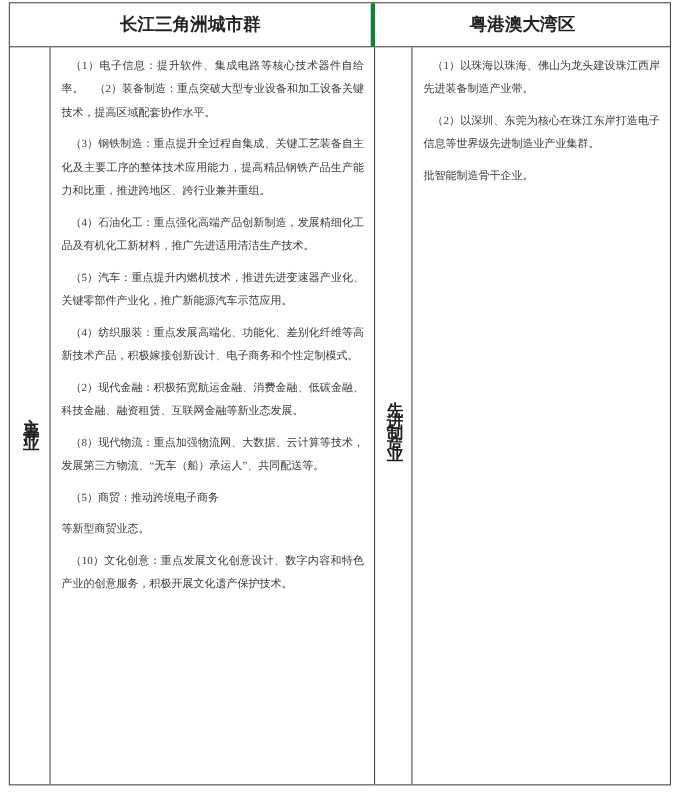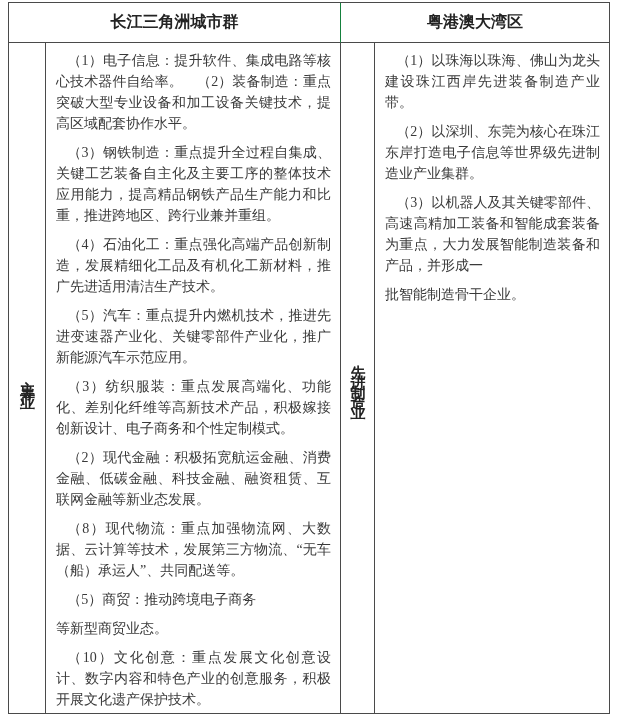--- a/index.html
+++ b/index.html
@@ -28,21 +28,21 @@
     align-items: center;
     justify-content: center;
     font-weight: bold;
     font-size: 16px;
     color: #232323;
     border-bottom: 1px solid #4a4a4a;
     box-sizing: border-box;
   }
   .hcell-left {
     grid-column: 1 / 3;
-    border-right: 1px solid #15803d;
+    border-right: 4px solid #15803d;
   }
   .hcell-right {
     grid-column: 3 / 5;
   }
   .vcell {
     display: flex;
     align-items: center;
     justify-content: center;
     border-right: 1px solid #4a4a4a;
     box-sizing: border-box;
@@ -54,21 +54,21 @@
     font-size: 15px;
     color: #232323;
     line-height: 1;
   }
   .vlabel-lead { letter-spacing: 5px; }
   .vlabel-adv  { letter-spacing: 10px; }
   .ccell {
     border-right: 1px solid #4a4a4a;
     box-sizing: border-box;
     padding: 7px 9px 0 10px;
-    font-size: 14px;
+    font-size: 10px;
     line-height: 21px;
     color: #3a3a3a;
     text-align: justify;
     overflow: hidden;
   }
   .ccell-right { border-right: none; }
   .para {
     margin: 0 0 8px 0;
     text-indent: 0.8em;
   }
@@ -89,32 +89,31 @@
 
   <div class="vcell">
     <span class="vlabel vlabel-lead">主导产业</span>
   </div>
 
   <div class="ccell">
       <p class="para">（1）电子信息：提升软件、集成电路等核心技术器件自给率。　（2）装备制造：重点突破大型专业设备和加工设备关键技术，提高区域配套协作水平。</p>
       <p class="para">（3）钢铁制造：重点提升全过程自集成、关键工艺装备自主化及主要工序的整体技术应用能力，提高精品钢铁产品生产能力和比重，推进跨地区、跨行业兼并重组。</p>
       <p class="para">（4）石油化工：重点强化高端产品创新制造，发展精细化工品及有机化工新材料，推广先进适用清洁生产技术。</p>
       <p class="para">（5）汽车：重点提升内燃机技术，推进先进变速器产业化、关键零部件产业化，推广新能源汽车示范应用。</p>
-      <p class="para">（3）纺织服装：重点发展高端化、功能化、差别化纤维等高新技术产品，积极嫁接创新设计、电子商务和个性定制模式。</p>
+      <p class="para">（4）纺织服装：重点发展高端化、功能化、差别化纤维等高新技术产品，积极嫁接创新设计、电子商务和个性定制模式。</p>
       <p class="para">（2）现代金融：积极拓宽航运金融、消费金融、低碳金融、科技金融、融资租赁、互联网金融等新业态发展。</p>
       <p class="para">（8）现代物流：重点加强物流网、大数据、云计算等技术，发展第三方物流、“无车（船）承运人”、共同配送等。</p>
       <p class="para">（5）商贸：推动跨境电子商务</p>
       <p class="para cont">等新型商贸业态。</p>
       <p class="para">（10）文化创意：重点发展文化创意设计、数字内容和特色产业的创意服务，积极开展文化遗产保护技术。</p>
     </div>
 
   <div class="vcell">
     <span class="vlabel vlabel-adv">先进制造业</span>
   </div>
 
   <div class="ccell ccell-right">
       <p class="para">（1）以珠海以珠海、佛山为龙头建设珠江西岸先进装备制造产业带。</p>
       <p class="para">（2）以深圳、东莞为核心在珠江东岸打造电子信息等世界级先进制造业产业集群。</p>
-      <p class="para">（3）以机器人及其关键零部件、高速高精加工装备和智能成套装备为重点，大力发展智能制造装备和产品，并形成一</p>
       <p class="para cont">批智能制造骨干企业。</p>
     </div>
 
 </div>
 
 </body></html>

